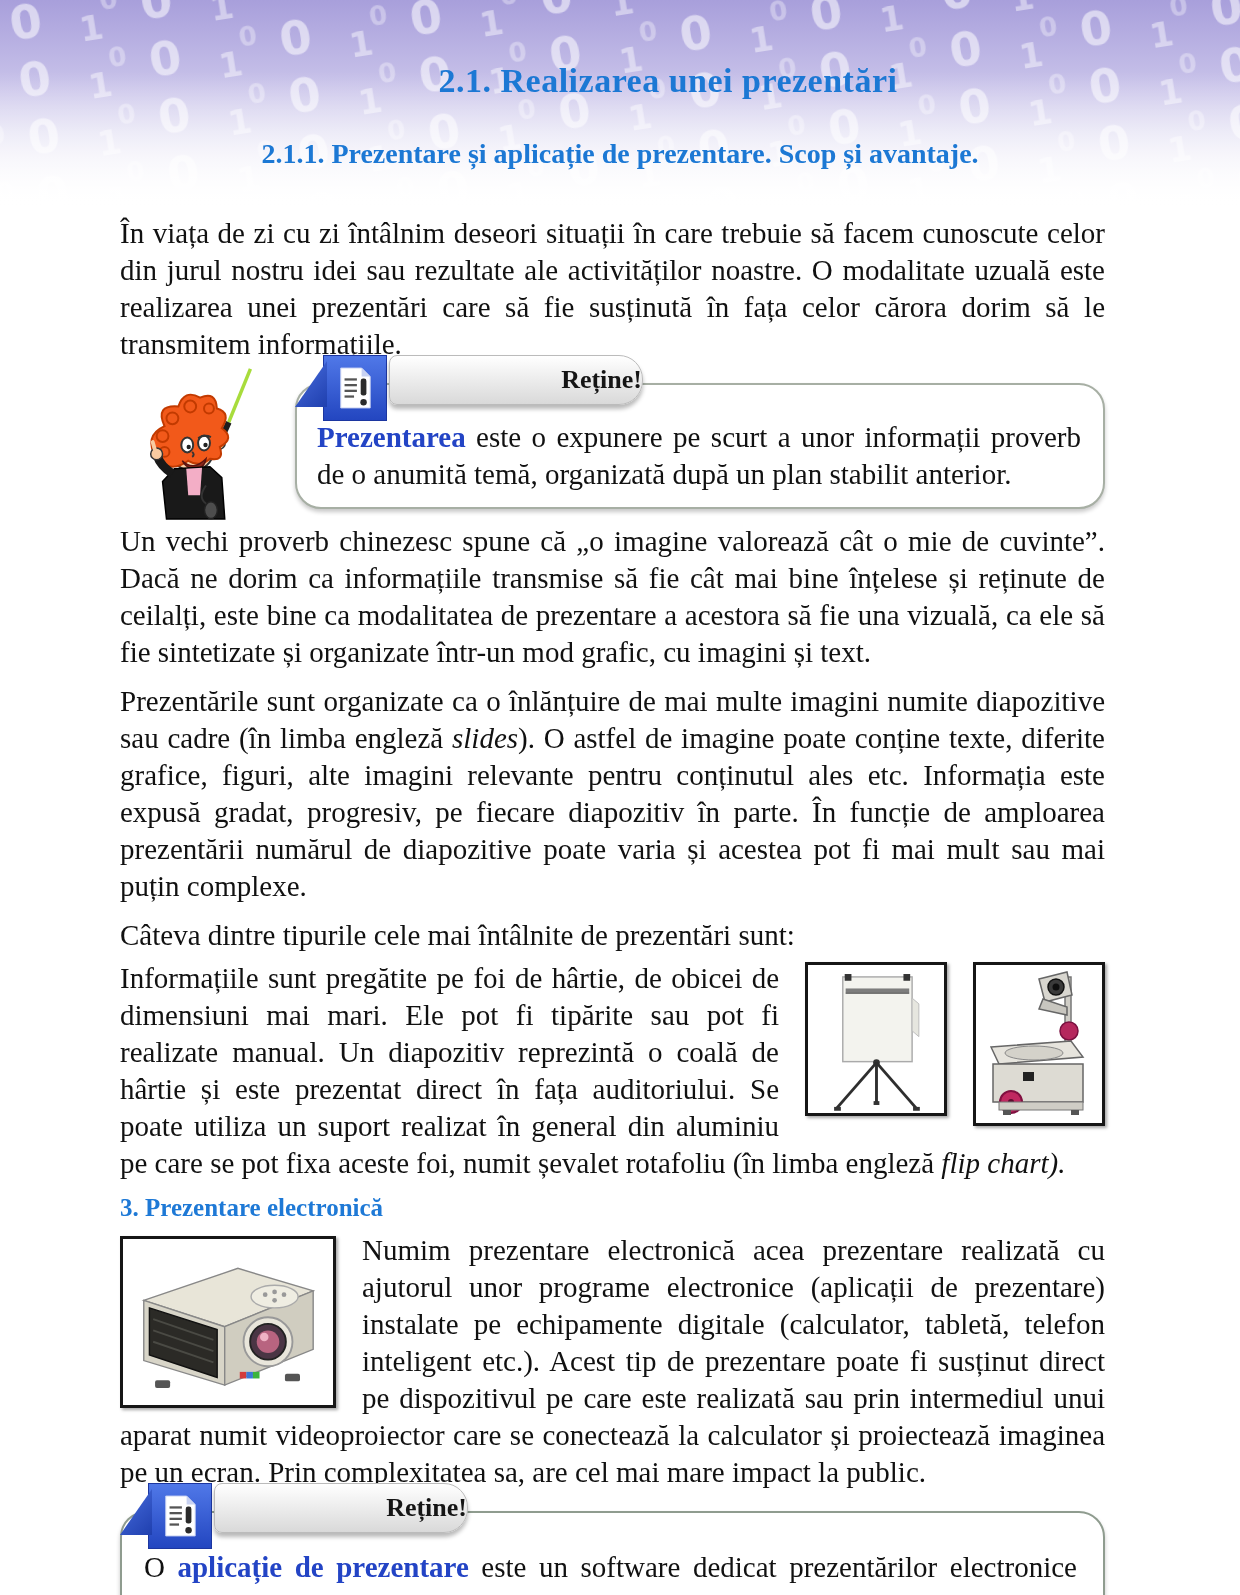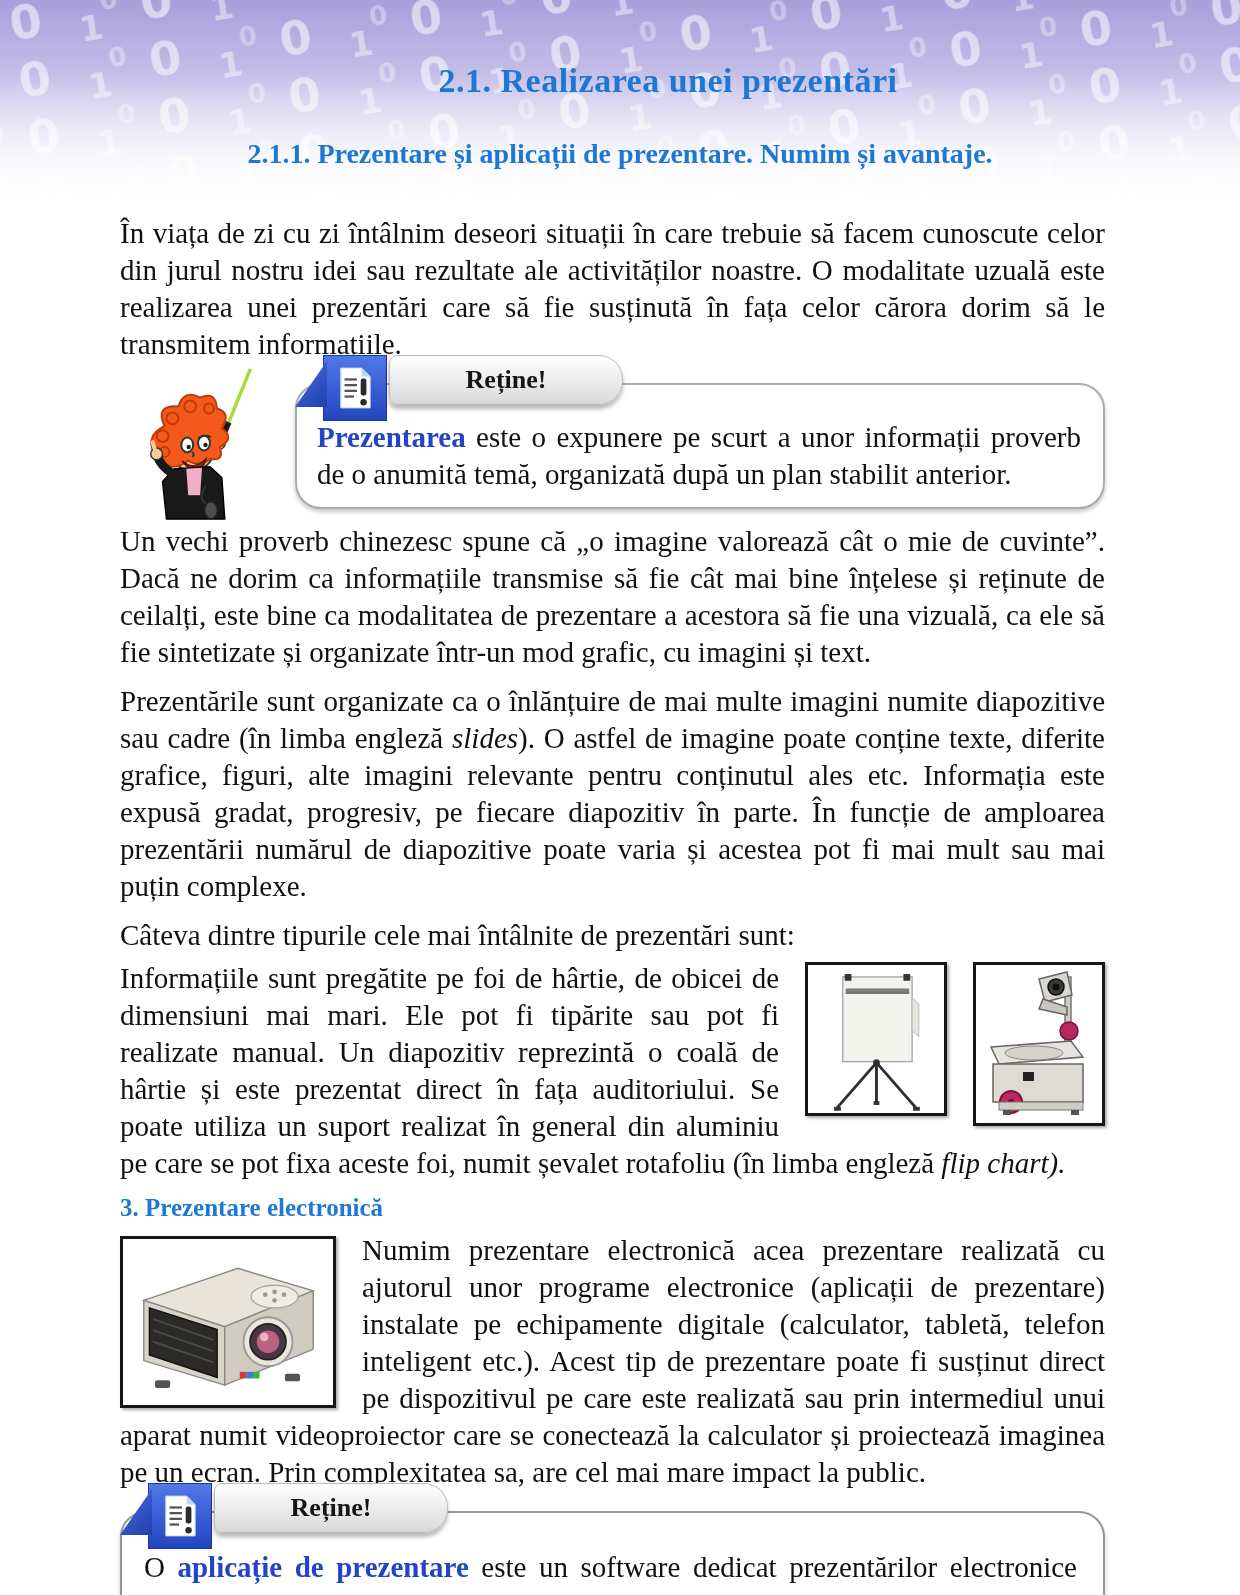--- a/index.html
+++ b/index.html
@@ -28,21 +28,21 @@
             box-shadow:0 3px 4px rgba(0,0,0,.22);}
   .nb1{padding:34px 22px 14px 20px;}
   .nb2{margin:20px 0 0 0;padding:36px 26px 26px 22px;border-color:#8f9c8f;}
   .note-tab{position:absolute;top:-30px;left:-2px;display:flex;align-items:flex-start;z-index:3;}
   .fold{width:32px;height:46px;margin:6px -4px 0 0;background:linear-gradient(135deg,#4a6fe0,#1f3fae);
         clip-path:polygon(100% 0,100% 100%,0 100%);}
   .tab-icon{width:62px;height:64px;background:linear-gradient(180deg,#5078e8,#2346c0);
             border:1px solid #1c36a0;display:flex;align-items:center;justify-content:center;}
   .tab-banner{height:48px;width:232px;margin-left:2px;background:linear-gradient(180deg,#ffffff,#d9d9d9);
             border:1px solid #bbb;border-radius:8px 24px 24px 8px;display:flex;align-items:center;
-            justify-content:center;box-shadow:0 4px 4px rgba(0,0,0,.28);}
+            justify-content:flex-end;box-shadow:0 4px 4px rgba(0,0,0,.28);padding-left:20px;}
   .tab-label{font-size:26px;font-weight:bold;color:#151515;}
   .nb-text{margin:0;}
   .nb2-intro{margin:0 0 8px 0;}
   .bullet-row{display:flex;align-items:flex-start;margin:0 0 8px 46px;}
   .dot{flex:0 0 auto;width:15px;height:15px;border-radius:50%;
        background:radial-gradient(circle at 35% 30%,#4a6fe0,#1d3cb8);margin:8px 18px 0 0;}
   .bullet-text{font-size:23.5px;line-height:31px;}
 
   
   .mascot{position:absolute;left:-168px;top:-18px;width:158px;height:158px;}
@@ -79,21 +79,21 @@
           <text x="6" y="42" font-size="46" font-weight="bold" fill="#ffffff" opacity="0.55" font-family="DejaVu Sans, sans-serif">0</text>
           <text x="74" y="54" font-size="34" font-weight="bold" fill="#ffffff" opacity="0.45" font-family="DejaVu Sans, sans-serif">1</text>
           <text x="98" y="26" font-size="26" font-weight="bold" fill="#ffffff" opacity="0.35" font-family="DejaVu Sans, sans-serif">0</text>
         </pattern>
       </defs>
       <rect width="1240" height="205" fill="url(#fade)"></rect>
       <rect width="1240" height="205" fill="url(#binpat)"></rect>
       <rect width="1240" height="205" fill="url(#wash)"></rect>
     </svg>
     <h1 class="title">2.1.  Realizarea unei prezentări</h1>
-    <h2 class="subtitle">2.1.1.  Prezentare și aplicații de prezentare. Numim și avantaje.</h2>
+    <h2 class="subtitle">2.1.1.  Prezentare și aplicație de prezentare. Scop și avantaje.</h2>
   </header>
 
   <main class="content">
 
     <p class="bp">În viața de zi cu zi întâlnim deseori situații în care trebuie să facem cunoscute celor din jurul nostru idei sau rezultate ale activităților noastre. O modalitate uzuală este realizarea unei prezentări care să fie susținută în fața celor cărora dorim să le transmitem informațiile.</p>
 
     <div class="note-wrap">
       <div class="mascot">
         <svg viewBox="0 0 160 160" width="158" height="158">
           <line x1="125" y1="4" x2="103" y2="58" stroke="#a8dc3c" stroke-width="3.5"></line>

